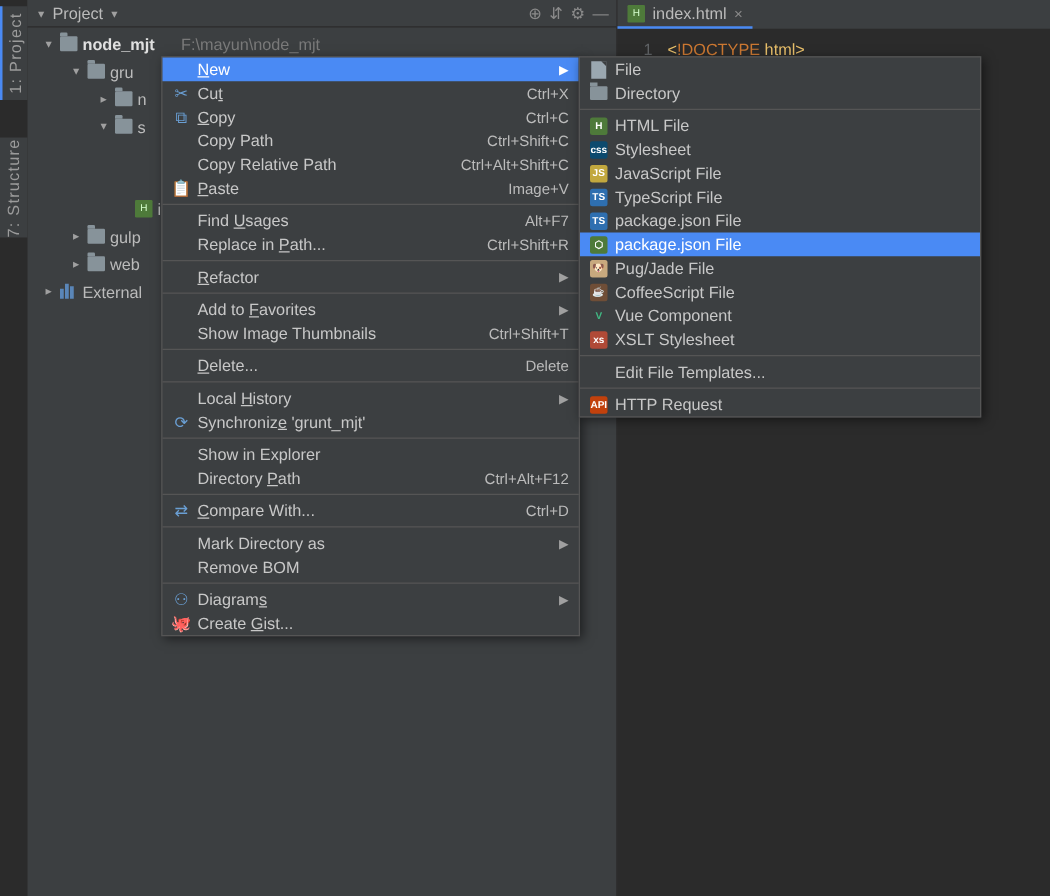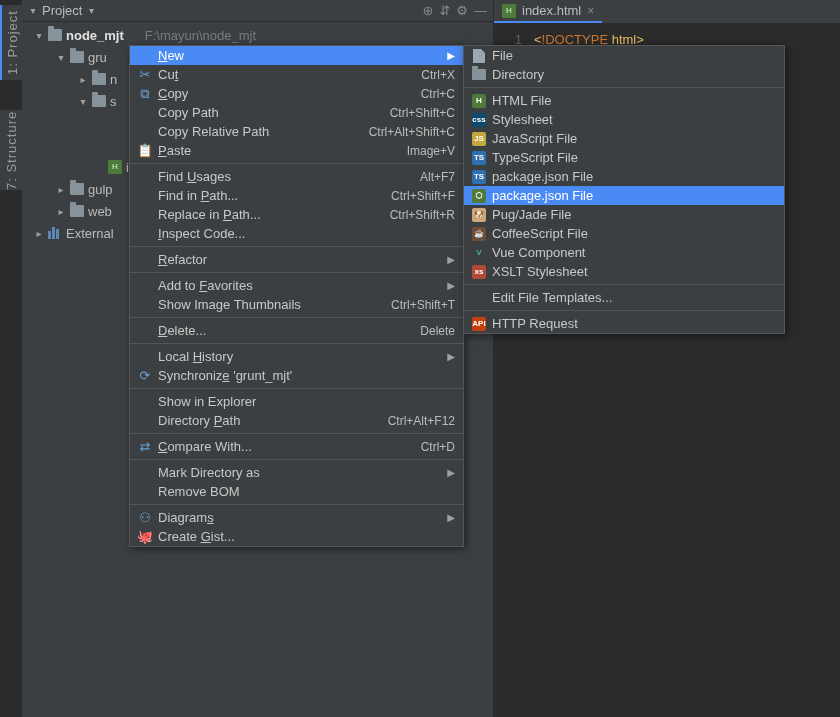--- a/index.html
+++ b/index.html
@@ -180,32 +180,23 @@
       <span class="mi-shortcut">Image+V</span>
     </div>
     <div class="menu-sep"></div>
     <div class="menu-item">
       <span class="mi-icon"></span>
       <span class="mi-label">Find <span class="mn">U</span>sages</span>
       <span class="mi-shortcut">Alt+F7</span>
     </div>
     <div class="menu-item">
       <span class="mi-icon"></span>
-      <span class="mi-label">Find in <span class="mn">P</span>ath...</span>
-      <span class="mi-shortcut">Ctrl+Shift+F</span>
-    </div>
-    <div class="menu-item">
-      <span class="mi-icon"></span>
       <span class="mi-label">Replace in <span class="mn">P</span>ath...</span>
       <span class="mi-shortcut">Ctrl+Shift+R</span>
     </div>
-    <div class="menu-item">
-      <span class="mi-icon"></span>
-      <span class="mi-label"><span class="mn">I</span>nspect Code...</span>
-    </div>
     <div class="menu-sep"></div>
     <div class="menu-item">
       <span class="mi-icon"></span>
       <span class="mi-label"><span class="mn">R</span>efactor</span>
       <span class="mi-arrow">▶</span>
     </div>
     <div class="menu-sep"></div>
     <div class="menu-item">
       <span class="mi-icon"></span>
       <span class="mi-label">Add to <span class="mn">F</span>avorites</span>

